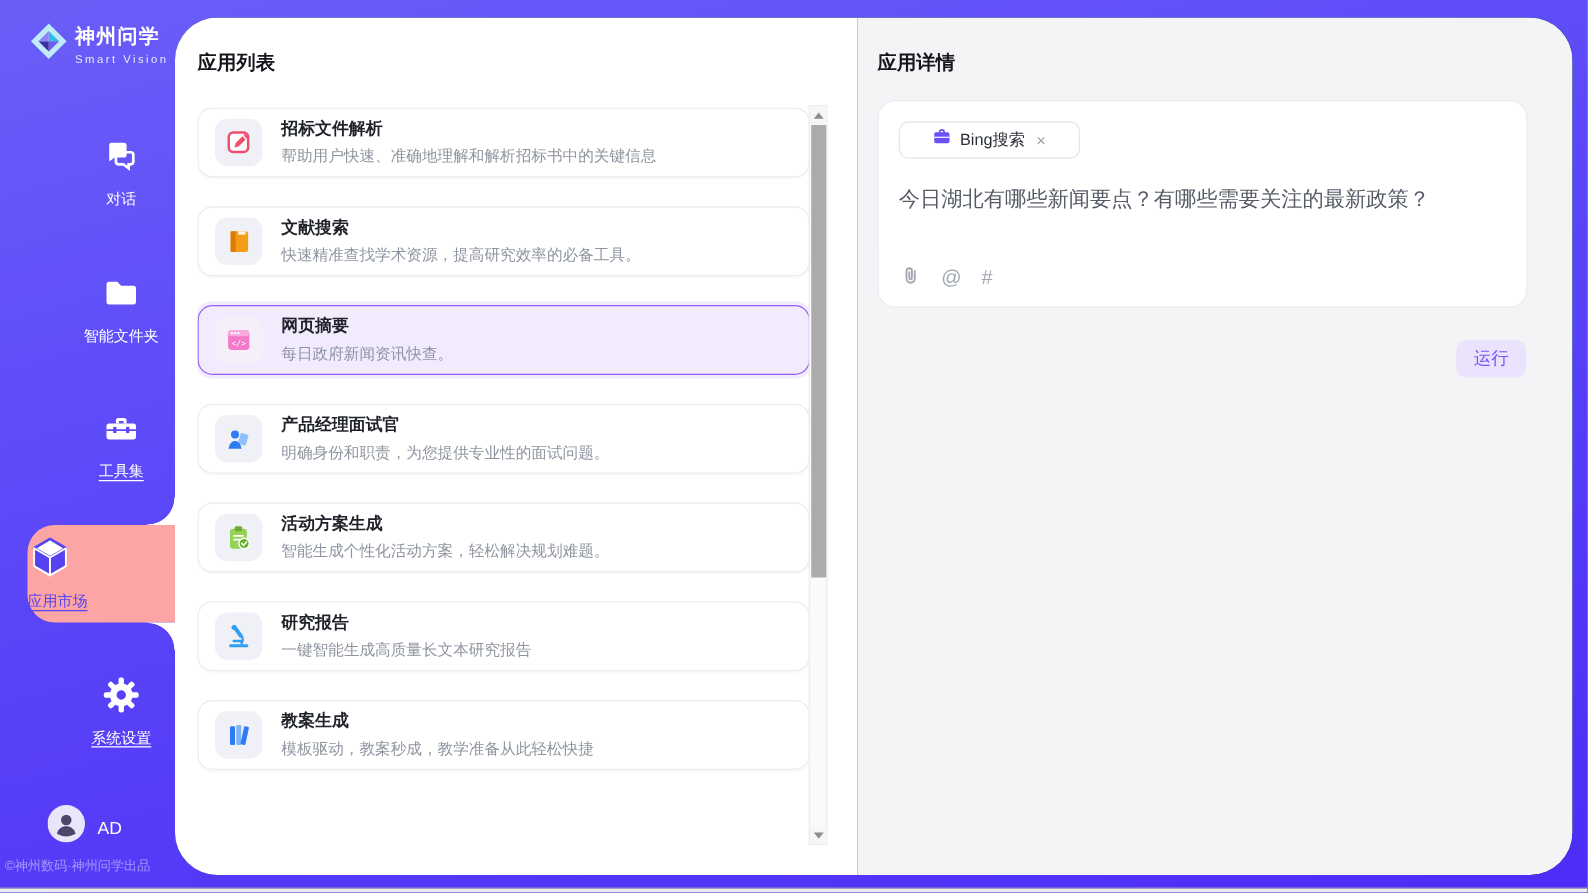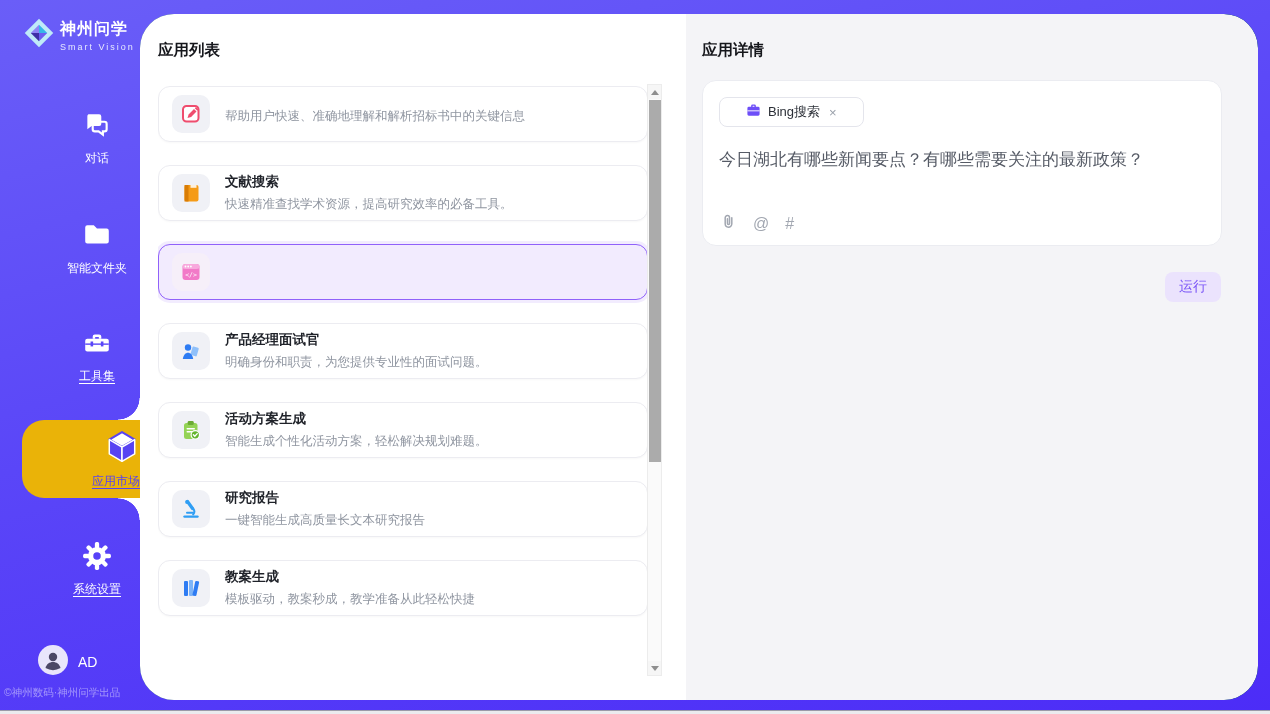--- a/index.html
+++ b/index.html
@@ -11,21 +11,21 @@
   }
   
   .sidebar { position:absolute; left:0; top:0; width:140px; height:714px; }
   .logo { position:absolute; left:20px; top:14px; display:flex; align-items:center; gap:2px; }
   .logo-name { color:#fff; font-weight:bold; font-size:16px; letter-spacing:1px; }
   .logo-sub { color:#e6e9ff; font-size:9px; letter-spacing:2px; margin-top:2px; }
   .nav-item { position:absolute; left:0; width:140px; display:flex; flex-direction:column; align-items:center; gap:6px; cursor:pointer;margin-left:27px; }
   .nav-label { color:#fff; font-size:12px; }
   .nav-label.u { text-decoration:underline; text-underline-offset:3px; }
   
-  .active-tab { position:absolute; left:22px; width:118px; top:420px; height:78px; background:#eab308; border-radius:22px 0 0 22px; display:flex; flex-direction:column; align-items:flex-end; justify-content:center; gap:4px; cursor:pointer; }
+  .active-tab { position:absolute; left:22px; width:118px; top:420px; height:78px; background:#fca5a5; border-radius:22px 0 0 22px; display:flex; flex-direction:column; align-items:flex-start; justify-content:center; gap:4px; cursor:pointer; }
   .active-tab::before { content:""; position:absolute; right:0; top:-22px; width:22px; height:22px;
      background:radial-gradient(circle 22px at 0 0, rgba(0,0,0,0) 21.2px, #fff 21.8px); }
   .active-tab::after { content:""; position:absolute; right:0; bottom:-22px; width:22px; height:22px;
      background:radial-gradient(circle 22px at 0 100%, rgba(0,0,0,0) 21.2px, #fff 21.8px); }
   .active-label { color:#5843f2; font-size:12px; text-decoration:underline; text-underline-offset:3px; }
   .user-block { position:absolute; left:38px; bottom:35px; display:flex; align-items:center; gap:10px; cursor:pointer; }
   .user-name { color:#fff; font-size:14px; }
   .copyright { position:absolute; left:4px; bottom:14px; width:136px; color:rgba(255,255,255,.45); font-size:10.5px; white-space:nowrap; }
   
   .content { position:absolute; left:140px; top:14px; width:1118px; height:686px; border-radius:34px; overflow:hidden; display:flex; background:#0c4a6e; }
@@ -163,20 +163,21 @@
 
       <div class="card">
         <span class="tile">
           <svg width="22" height="22" viewBox="0 0 22 22">
             <rect x="3" y="3" width="15.5" height="15.5" rx="3.5" fill="#fff" stroke="#ef4d6e" stroke-width="2"></rect>
             <path d="M7.5 15l1.1-3.6 5.4-5.4 2.5 2.5-5.4 5.4z" fill="#ef4d6e"></path>
             <path d="M14.8 5.2l1.2-1.2 2.5 2.5-1.2 1.2z" fill="#ef4d6e"></path>
           </svg>
         </span>
         <div>
+          <div class="card-name">招标文件解析</div>
           <div class="card-desc">帮助用户快速、准确地理解和解析招标书中的关键信息</div>
         </div>
       </div>
 
       <div class="card">
         <span class="tile">
           <svg width="22" height="22" viewBox="0 0 22 22">
             <rect x="4.5" y="3" width="14" height="16.5" rx="2" fill="#f59b17"></rect>
             <rect x="4.5" y="3" width="4" height="16.5" fill="#d97d05"></rect>
             <rect x="10.5" y="3" width="6" height="2.8" fill="#fff" opacity="0.85"></rect>
@@ -192,20 +193,24 @@
         <span class="tile">
           <svg width="22" height="22" viewBox="0 0 22 22">
             <rect x="2.5" y="3" width="17" height="16" rx="3" fill="#f27ac8"></rect>
             <rect x="2.5" y="3" width="17" height="5" rx="3" fill="#f8a9dd"></rect>
             <circle cx="5.5" cy="5.5" r="0.9" fill="#fff"></circle>
             <circle cx="8.2" cy="5.5" r="0.9" fill="#fff"></circle>
             <circle cx="10.9" cy="5.5" r="0.9" fill="#fff"></circle>
             <text x="11" y="16" font-size="6.5" font-family="DejaVu Sans Mono, monospace" fill="#fff" text-anchor="middle">&lt;/&gt;</text>
           </svg>
         </span>
+        <div>
+          <div class="card-name">网页摘要</div>
+          <div class="card-desc">每日政府新闻资讯快查。</div>
+        </div>
       </div>
 
       <div class="card">
         <span class="tile">
           <svg width="22" height="22" viewBox="0 0 22 22">
             <rect x="11.5" y="7" width="6.5" height="9" rx="1" fill="#8fc0fa" transform="rotate(16 15 11)"></rect>
             <circle cx="8" cy="7.5" r="3.2" fill="#2e7cf3"></circle>
             <path d="M2.8 19c.7-4.2 2.8-6.2 5.2-6.2s4.5 2 5.2 6.2z" fill="#2e7cf3"></path>
           </svg>
         </span>

